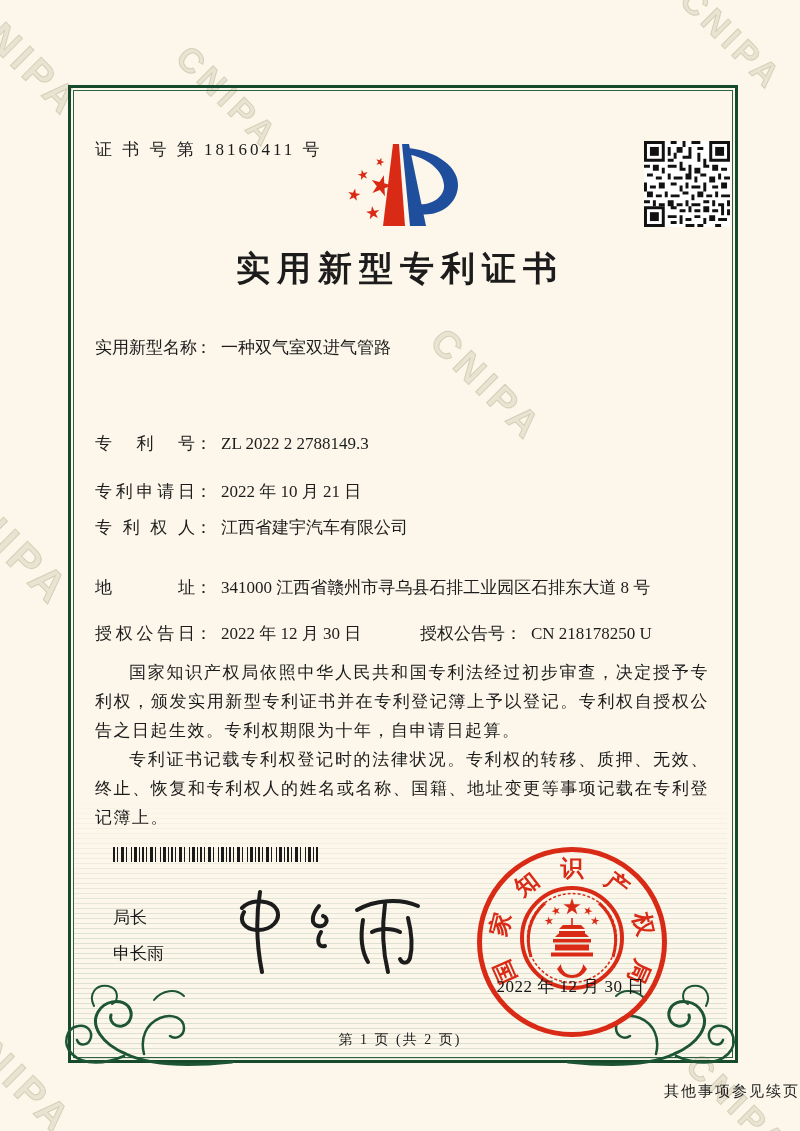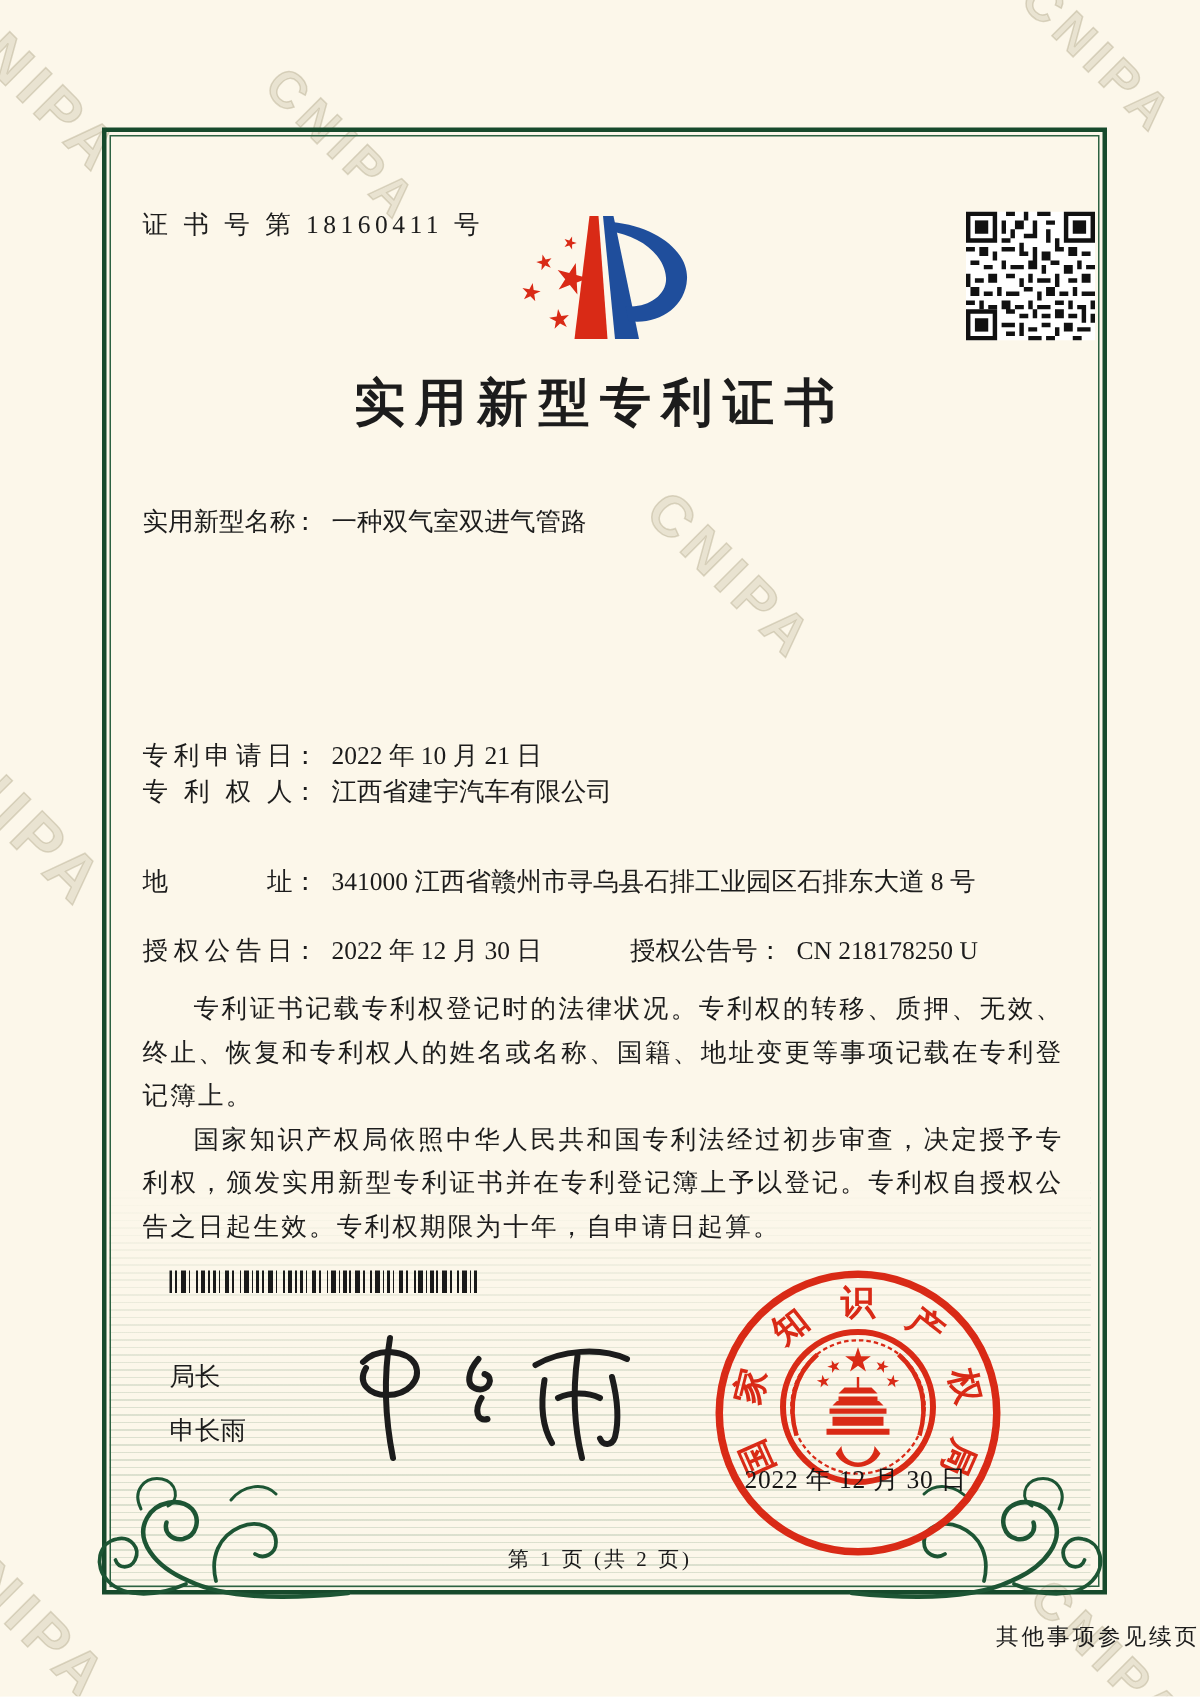--- a/index.html
+++ b/index.html
@@ -53,21 +53,21 @@
     position:absolute; left:68px; top:246px; width:664px; text-align:center;
     font-size:34px; font-weight:bold; letter-spacing:7px; z-index:4;
   }
   
   .row{position:absolute; left:95px; width:616px; font-size:17px; z-index:4; white-space:nowrap;}
   .row .lbl{
     display:inline-block; width:100px; text-align:justify; text-align-last:justify;
     vertical-align:bottom;
   }
   .row .val{margin-left:9px;text-align:center;}
-  .r1{top:336px;} .r2{top:384px;} .r3{top:432px;} .r4{top:492px;} .r5{top:516px;} .r6{top:576px;} .r7{top:622px;}
+  .r1{top:336px;} .r2{top:384px;} .r3{top:432px;} .r4{top:480px;} .r5{top:516px;} .r6{top:576px;} .r7{top:622px;}
   .g2{position:absolute; left:325px; top:0;}
   
   .body-text{
     position:absolute; left:95px; top:658px; width:614px; z-index:4;
     font-size:17px; line-height:29px; letter-spacing:1.5px; text-align:justify;
   }
   .body-text p{margin:0; text-indent:2em;}
   
   .barcode{
     position:absolute; left:113px; top:847px; width:205px; height:15px; z-index:4;
@@ -151,39 +151,42 @@
         <rect x="2" y="24" width="3" height="3"></rect>
       <path d="M9 0h2v1h-2zM13 0h1v2h-1zM16 0h3v1h-3zM8 2h1v3h-1zM11 2h2v2h-2zM15 2h1v3h-1zM18 2h2v1h-2zM10 4h1v2h-1zM13 5h3v1h-3zM18 4h1v3h-1zM8 6h2v1h-2zM12 7h1v2h-1zM20 6h1v2h-1zM0 8h2v1h-2zM3 8h2v2h-2zM6 9h1v2h-1zM8 8h3v1h-3zM12 9h2v1h-2zM15 8h1v3h-1zM17 9h2v2h-2zM20 8h2v1h-2zM23 8h2v2h-2zM26 9h2v1h-2zM1 11h2v1h-2zM4 12h2v1h-2zM8 11h1v2h-1zM10 12h3v1h-3zM14 11h2v2h-2zM17 12h1v2h-1zM19 11h2v1h-2zM22 12h2v2h-2zM25 11h1v2h-1zM27 12h2v1h-2zM0 14h1v3h-1zM2 15h2v1h-2zM5 14h2v2h-2zM9 14h2v1h-2zM12 15h1v2h-1zM14 14h1v2h-1zM16 15h3v1h-3zM20 14h1v3h-1zM23 15h2v1h-2zM26 14h2v2h-2zM1 17h2v2h-2zM4 18h2v1h-2zM7 17h1v2h-1zM9 18h3v1h-3zM13 17h2v1h-2zM16 18h1v2h-1zM18 17h2v2h-2zM21 18h2v1h-2zM24 17h1v2h-1zM26 18h3v1h-3zM0 20h2v1h-2zM3 20h1v2h-1zM5 21h2v1h-2zM8 20h2v2h-2zM11 21h2v1h-2zM14 20h1v2h-1zM16 21h3v1h-3zM20 20h2v1h-2zM23 20h1v2h-1zM25 21h2v1h-2zM28 20h1v2h-1zM9 22h2v1h-2zM12 23h2v1h-2zM15 22h1v2h-1zM17 23h2v1h-2zM20 22h2v2h-2zM23 23h2v1h-2zM26 22h1v3h-1zM28 23h1v2h-1zM8 25h3v1h-3zM12 25h1v3h-1zM14 26h2v1h-2zM17 25h2v1h-2zM20 26h1v2h-1zM22 25h2v2h-2zM25 26h3v1h-3zM9 27h2v1h-2zM14 28h3v1h-3zM18 28h2v1h-2zM24 28h2v1h-2z"></path>
     </g>
   </svg>
 
   <div class="title">实用新型专利证书</div>
 
   <div class="row r1">
     <span class="lbl">实用新型名称</span><span>：</span><span class="val">一种双气室双进气管路</span>
   </div>
+  <div class="row r3">
+    <span class="lbl">专利号</span><span>：</span><span class="val">ZL 2022 2 2788149.3</span>
+  </div>
   <div class="row r4">
     <span class="lbl">专利申请日</span><span>：</span><span class="val">2022 年 10 月 21 日</span>
   </div>
   <div class="row r5">
     <span class="lbl">专利权人</span><span>：</span><span class="val">江西省建宇汽车有限公司</span>
   </div>
   <div class="row r6">
     <span class="lbl">地址</span><span>：</span><span class="val">341000 江西省赣州市寻乌县石排工业园区石排东大道 8 号</span>
   </div>
   <div class="row r7">
     <span class="lbl">授权公告日</span><span>：</span><span class="val">2022 年 12 月 30 日</span>
     <span class="g2">
       <span>授权公告号</span><span>：</span><span class="val">CN 218178250 U</span>
     </span>
   </div>
 
   <div class="body-text">
+    <p>国家知识产权局依照中华人民共和国专利法经过初步审查，决定授予专利权，颁发实用新型专利证书并在专利登记簿上予以登记。专利权自授权公告之日起生效。专利权期限为十年，自申请日起算。</p>
     <p>专利证书记载专利权登记时的法律状况。专利权的转移、质押、无效、终止、恢复和专利权人的姓名或名称、国籍、地址变更等事项记载在专利登记簿上。</p>
-    <p>国家知识产权局依照中华人民共和国专利法经过初步审查，决定授予专利权，颁发实用新型专利证书并在专利登记簿上予以登记。专利权自授权公告之日起生效。专利权期限为十年，自申请日起算。</p>
   </div>
 
   <div class="barcode"></div>
 
   <div class="sig-title">局长</div>
   <div class="sig-name">申长雨</div>
   <svg class="sig-script" viewBox="0 0 210 100">
     <g fill="none" stroke="#1c1c1c" stroke-width="4" stroke-linecap="round" stroke-linejoin="round">
       <path d="M38,12 C34,36 34,62 40,92"></path>
       <path d="M20,28 C30,18 50,20 55,30 C59,40 50,50 36,50 C24,50 16,42 22,32"></path>

